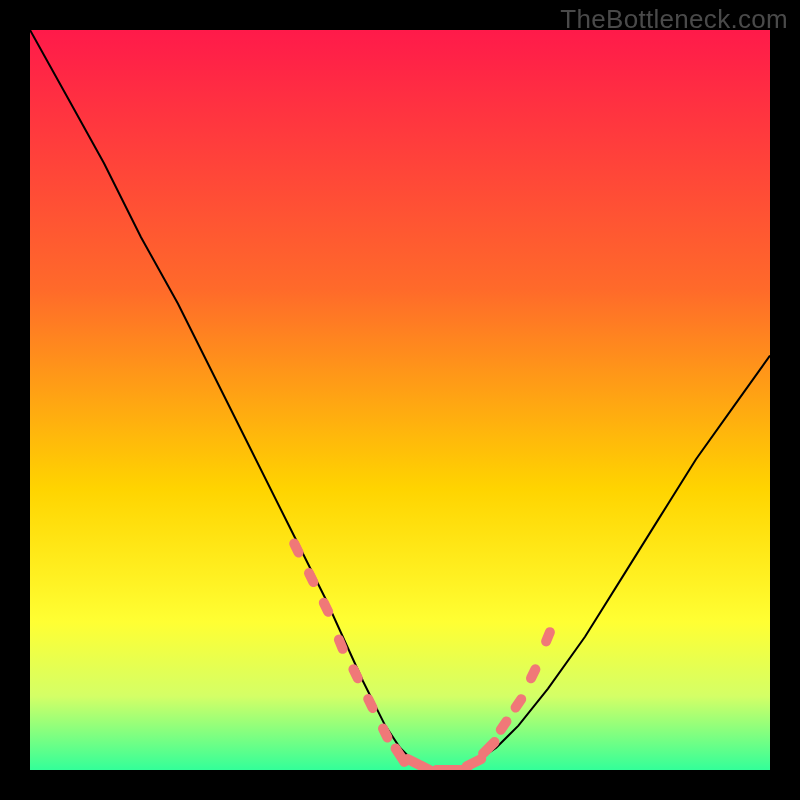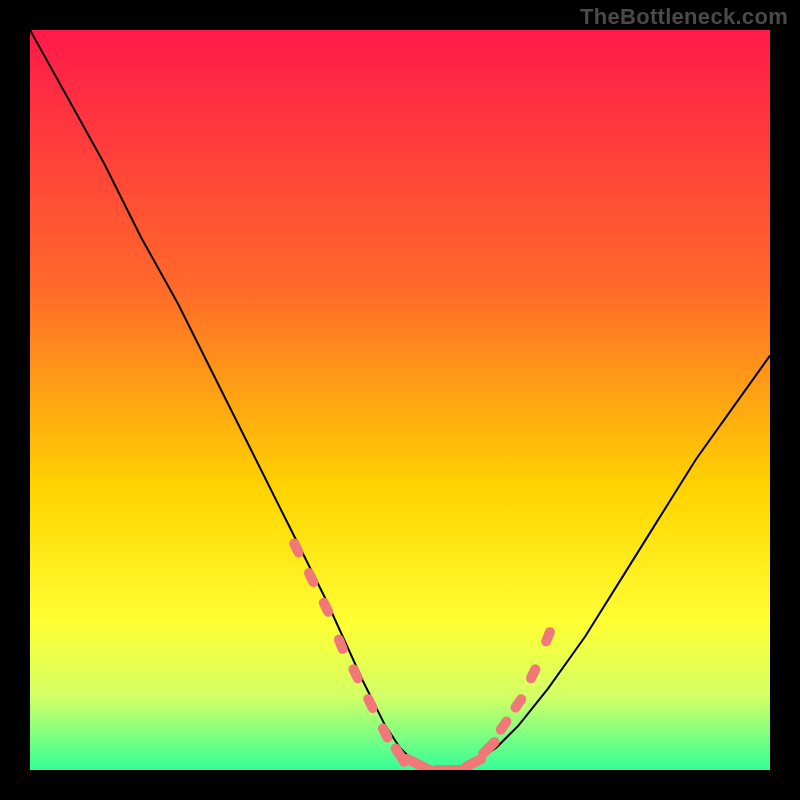--- a/index.html
+++ b/index.html
@@ -15,22 +15,22 @@
     position: relative;
     width: 800px;
     height: 800px;
     background: #000;
   }
   .watermark {
     position: absolute;
     top: 4px;
     right: 12px;
     color: #4a4a4a;
-    font-size: 22px;
-    font-weight: bold;
+    font-size: 26px;
+    font-weight: normal;
     letter-spacing: 0.3px;
     margin-left: 8px;
   }
   .plot {
     position: absolute;
     left: 30px;
     top: 30px;
     width: 740px;
     height: 740px;
   }

